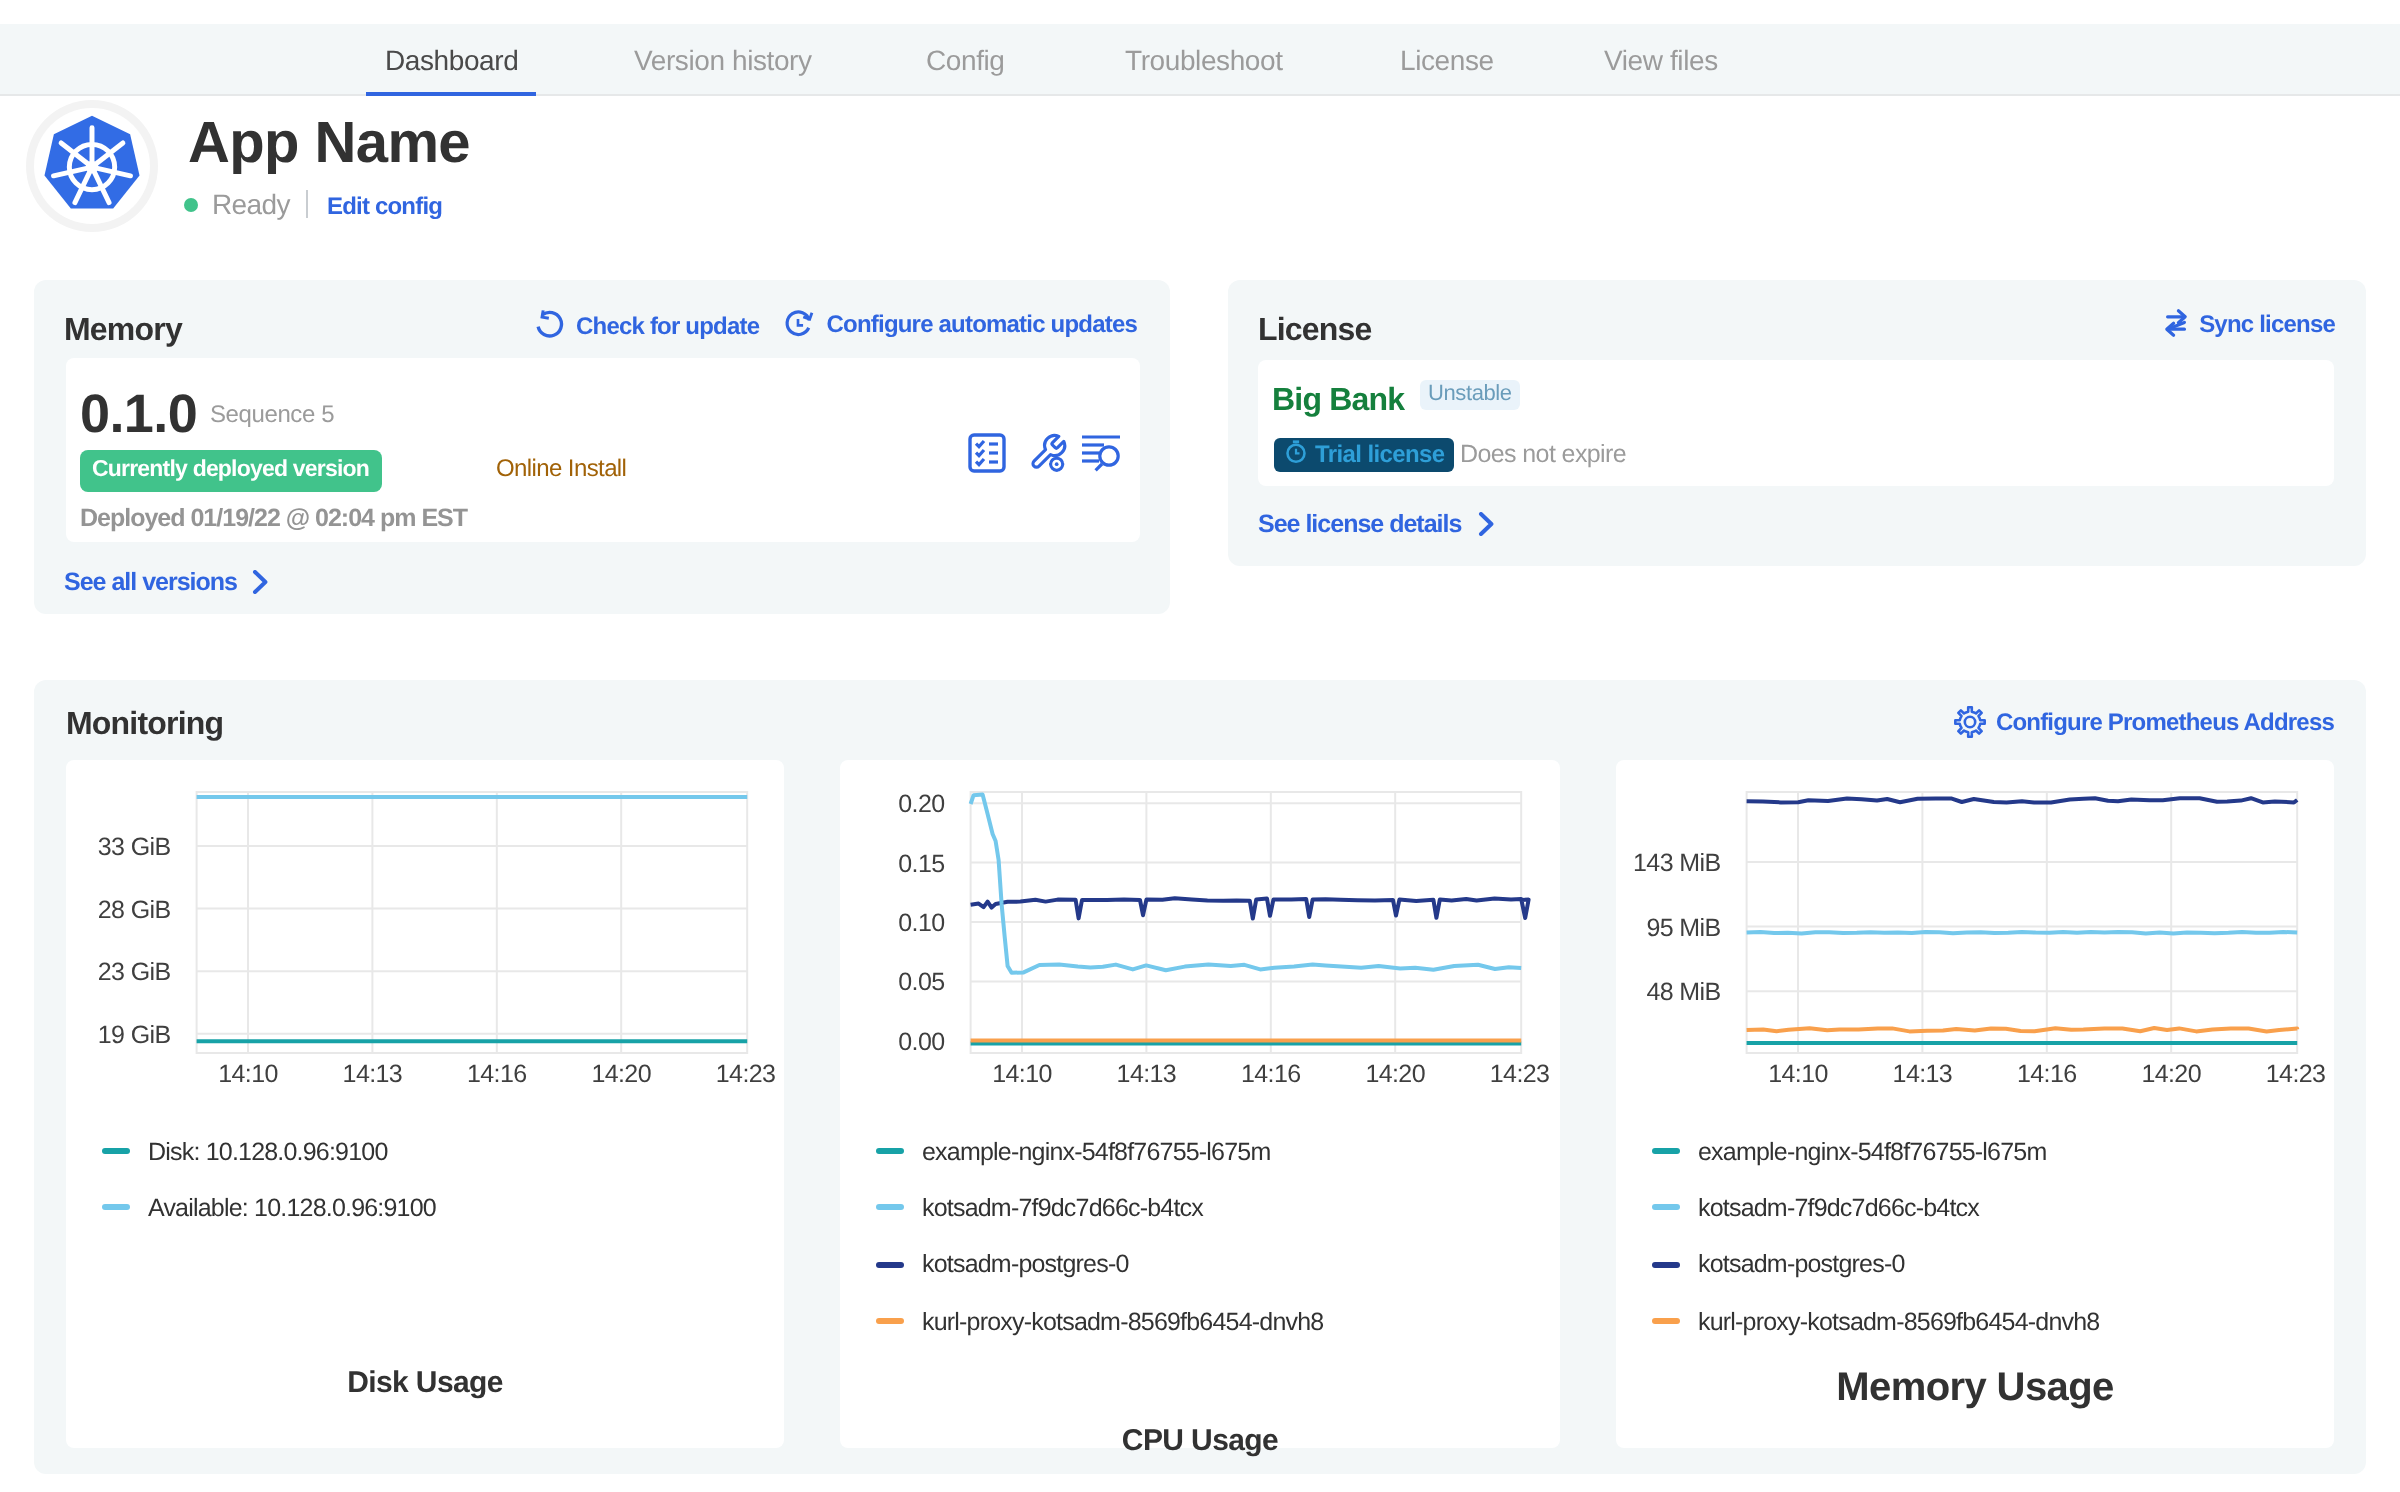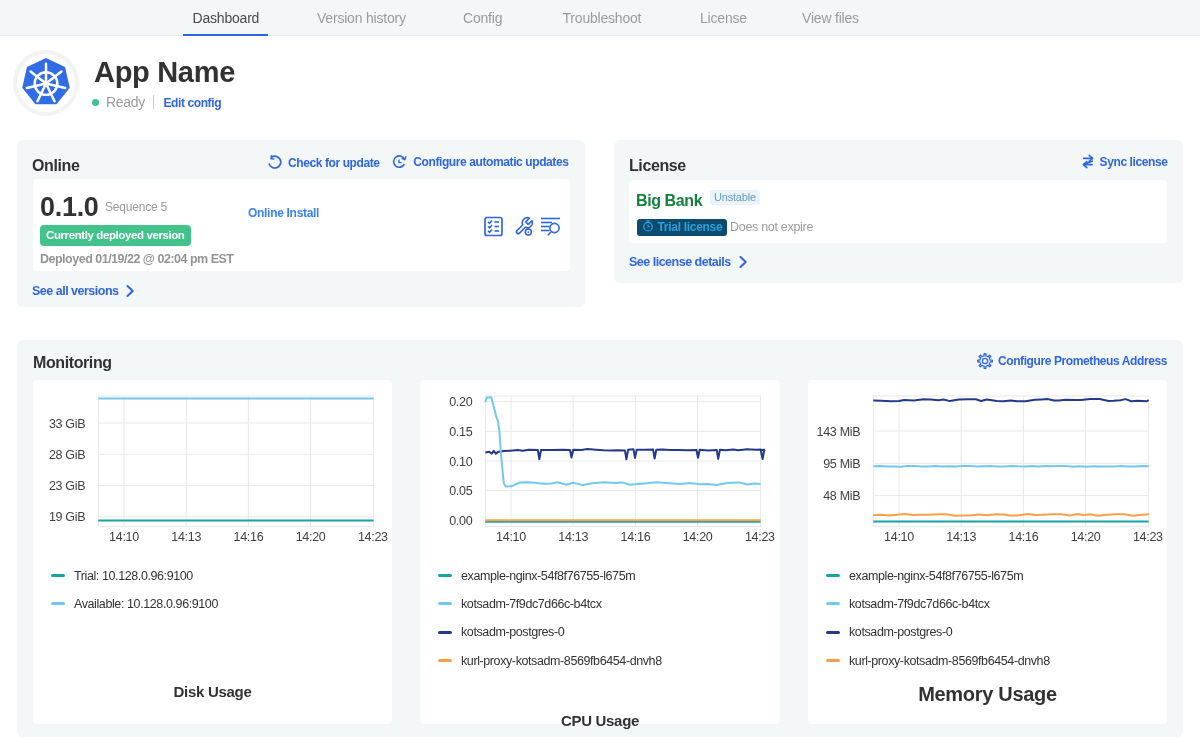--- a/index.html
+++ b/index.html
@@ -1,18 +1,18 @@
 <!DOCTYPE html>
 <html><head>
 <meta charset="utf-8">
 <style>
 * { margin:0; padding:0; box-sizing:border-box; }
 html,body { width:1200px; height:746px; background:#fff; font-family:"Liberation Sans", sans-serif; overflow:hidden; }
 body { position:relative; }
-.nav { position:absolute; top:0; left:0; width:1200px; height:36px; background:#f3f7f8; border-bottom:1px solid #e6e8e9; }
+.nav { position:absolute; top:12px; left:0; width:1200px; height:36px; background:#f3f7f8; border-bottom:1px solid #e6e8e9; }
 .tab { position:absolute; top:0; height:36px; line-height:37px; font-size:14px; color:#9b9b9b; letter-spacing:-0.2px; }
 .tab.active { color:#4a4a4a; }
 .tab.active .ul { position:absolute; left:-10px; right:-9px; bottom:0; height:2.5px; background:#3065e0; }
 .logo { position:absolute; left:17px; top:54px; width:58px; height:58px; border-radius:50%; background:#fff; box-shadow:0 0 0 4px #f3f3f3; display:flex; align-items:center; justify-content:center; }
 .appname { position:absolute; left:94px; top:55.5px; font-size:29px; line-height:33px; font-weight:bold; color:#323232; letter-spacing:-0.3px; }
 .statusrow { position:absolute; left:92px; top:94px; height:16px; font-size:14px; line-height:16px; color:#9b9b9b; letter-spacing:-0.3px; }
 .dot { display:inline-block; width:7px; height:7px; border-radius:50%; background:#41c38b; margin-right:7px; vertical-align:1px; }
 .sep { display:inline-block; width:1px; height:14px; background:#c9cdd1; margin-left:8.5px; margin-right:9px; vertical-align:-2px; }
 .editcfg { font-size:12px; font-weight:bold; color:#3065e0; letter-spacing:-0.4px; }
 .card { position:absolute; background:#f3f7f8; border-radius:6px; }
@@ -49,36 +49,36 @@
       <line x1="50" y1="51" x2="14.4" y2="59.1"></line>
       <line x1="50" y1="51" x2="21.4" y2="28.7"></line>
     </g>
     <circle cx="50" cy="51" r="5.8" fill="#fff"></circle>
   </svg>
 </div>
 <div class="appname">App Name</div>
 <div class="statusrow"><span class="dot"></span>Ready<span class="sep"></span><span class="editcfg">Edit config</span></div>
 
 <div class="card" id="versionCard"></div>
-<div class="cardhead" style="left:32px; top:156.5px;">Online</div>
+<div class="cardhead" style="left:32px; top:156.5px;">Memory</div>
 <div style="position:absolute; left:267px; top:156px;" class="bluelink"><svg class="icon" width="15" height="15" viewBox="0 0 16 16" style="margin-right:6px; margin-top:-2px;">
       <path d="M4.6 2.5 A6.3 6.3 0 1 1 2.2 8.9" stroke="#3065e0" stroke-width="1.8" fill="none"></path>
       <path d="M4.9 0.2 l-0.6 3.6 3.6 0.6" stroke="#3065e0" stroke-width="1.6" fill="none"></path>
     </svg>Check for update</div>
 <div style="position:absolute; right:631.5px; top:155px;" class="bluelink"><svg class="icon" width="16" height="16" viewBox="0 0 17 17" style="margin-right:6px; margin-top:-2px;">
       <path d="M14.2 10.5 a6 6 0 1 1 0.3 -4" stroke="#3065e0" stroke-width="1.7" fill="none"></path>
       <path d="M15.9 2.5 l-1.2 3.4 -3.4 -1.2" stroke="#3065e0" stroke-width="1.5" fill="none"></path>
       <path d="M8.5 5.8 v3.4 h2.7" stroke="#3065e0" stroke-width="1.4" fill="none"></path>
     </svg>Configure automatic updates</div>
 <div class="white" style="left:33px; top:179px; width:537px; height:92px;"></div>
 <div style="position:absolute; left:40px; top:193px; font-size:27px; line-height:28px; font-weight:bold; color:#323232; letter-spacing:-0.3px;">0.1.0</div>
 <div style="position:absolute; left:105px; top:200px; font-size:12px; color:#9b9b9b; letter-spacing:-0.2px;">Sequence 5</div>
 <div style="position:absolute; left:40px; top:225px; height:20.5px; line-height:20.5px; background:#41c38b; color:#fff; font-size:11.5px; font-weight:bold; border-radius:4px; padding:0 6px; letter-spacing:-0.4px;">Currently deployed version</div>
 <div style="position:absolute; left:40px; top:251.5px; font-size:12.5px; font-weight:bold; color:#949494; letter-spacing:-0.5px;">Deployed 01/19/22 @ 02:04 pm EST</div>
-<div style="position:absolute; left:248px; top:206px; font-size:12px; font-weight:bold; color:#3b82f6; letter-spacing:-0.3px;">Online Install</div>
+<div style="position:absolute; left:248px; top:227px; font-size:12px; font-weight:normal; color:#a16207; letter-spacing:-0.3px;">Online Install</div>
 <div style="position:absolute; left:484px; top:216px;">
   <svg class="icon" width="19" height="21" viewBox="0 0 19 21">
       <rect x="1" y="1.5" width="17" height="18" rx="2" stroke="#3065e0" stroke-width="1.7" fill="none"></rect>
       <g stroke="#3065e0" stroke-width="1.6">
         <path d="M4 5.8 l1.5 1.5 2.5-2.8" fill="none"></path>
         <line x1="10.5" y1="6" x2="15" y2="6"></line>
         <path d="M4 10.3 l1.5 1.5 2.5-2.8" fill="none"></path>
         <line x1="10.5" y1="10.5" x2="15" y2="10.5"></line>
         <path d="M4 14.8 l1.5 1.5 2.5-2.8" fill="none"></path>
         <line x1="10.5" y1="15" x2="15" y2="15"></line>
@@ -217,21 +217,21 @@
 <text x="961.2" y="541" text-anchor="middle" font-size="12.5" letter-spacing="-0.3" fill="#3f3f3f">14:13</text>
 <text x="1023.4" y="541" text-anchor="middle" font-size="12.5" letter-spacing="-0.3" fill="#3f3f3f">14:16</text>
 <text x="1085.6" y="541" text-anchor="middle" font-size="12.5" letter-spacing="-0.3" fill="#3f3f3f">14:20</text>
 <text x="1147.8" y="541" text-anchor="middle" font-size="12.5" letter-spacing="-0.3" fill="#3f3f3f">14:23</text>
 <polyline points="873.3,521.5 880.2,521.5 887.1,521.5 893.9,521.5 900.8,521.5 907.7,521.5 914.6,521.5 921.5,521.5 928.4,521.5 935.2,521.5 942.1,521.5 949.0,521.5 955.9,521.5 962.8,521.5 969.7,521.5 976.5,521.5 983.4,521.5 990.3,521.5 997.2,521.5 1004.1,521.5 1010.9,521.5 1017.8,521.5 1024.7,521.5 1031.6,521.5 1038.5,521.5 1045.4,521.5 1052.2,521.5 1059.1,521.5 1066.0,521.5 1072.9,521.5 1079.8,521.5 1086.7,521.5 1093.5,521.5 1100.4,521.5 1107.3,521.5 1114.2,521.5 1121.1,521.5 1128.0,521.5 1134.8,521.5 1141.7,521.5 1148.6,521.5" fill="none" stroke="#17a2a7" stroke-width="2" stroke-linejoin="round"></polyline>
 <polyline points="873.3,400.6 881.4,400.7 890.4,401.2 899.1,401.1 904.2,400.1 914.0,400.5 923.5,399.3 930.8,399.6 938.5,400.3 943.6,399.5 950.0,401.1 958.8,399.4 967.8,399.3 975.9,399.3 980.9,401.0 986.9,399.5 996.9,401.0 1003.3,401.2 1011.0,400.6 1017.0,401.2 1025.5,401.2 1034.9,399.7 1041.7,399.4 1047.5,399.1 1054.0,400.4 1059.0,400.6 1065.7,399.7 1074.8,400.1 1081.4,400.1 1089.9,399.1 1099.8,399.1 1108.5,400.9 1113.6,400.8 1120.4,400.3 1125.5,399.1 1131.4,401.2 1137.4,400.7 1147.0,401.2 1148.6,400.0" fill="none" stroke="#24398a" stroke-width="2" stroke-linejoin="round"></polyline>
 <polyline points="873.3,466.3 880.2,466.0 887.1,466.5 893.9,466.4 900.8,466.7 907.7,466.1 914.6,466.1 921.5,466.5 928.4,466.4 935.2,466.1 942.1,466.4 949.0,466.2 955.9,466.5 962.8,466.0 969.7,466.1 976.5,466.6 983.4,466.2 990.3,466.1 997.2,466.5 1004.1,466.4 1010.9,466.0 1017.8,466.3 1024.7,466.4 1031.6,466.0 1038.5,466.4 1045.4,466.0 1052.2,466.2 1059.1,466.0 1066.0,466.1 1072.9,466.7 1079.8,466.2 1086.7,466.7 1093.5,466.3 1100.4,466.4 1107.3,466.6 1114.2,466.4 1121.1,466.0 1128.0,466.4 1134.8,466.4 1141.7,466.0 1148.6,466.3" fill="none" stroke="#74c8ec" stroke-width="2" stroke-linejoin="round"></polyline>
 <polyline points="873.3,515.0 881.6,514.7 888.3,515.6 894.3,514.9 904.8,514.1 913.6,515.1 919.8,514.7 929.3,514.8 938.9,514.3 946.1,514.2 954.7,515.7 963.6,515.4 971.5,515.3 978.1,514.5 987.4,515.3 995.5,514.2 1002.9,514.4 1010.3,515.5 1017.3,515.6 1027.7,514.1 1035.6,514.9 1041.7,514.8 1052.2,514.2 1061.2,514.2 1070.1,515.6 1077.1,514.0 1083.5,515.0 1089.6,514.2 1098.1,515.7 1106.2,514.7 1115.4,514.2 1124.3,514.3 1133.3,515.7 1139.6,515.0 1148.6,514.3 1148.6,514.6" fill="none" stroke="#f9a04c" stroke-width="2" stroke-linejoin="round"></polyline>
 </svg>
 <div style="position:absolute; left:51px; top:574.0px; width:14px; height:3px; border-radius:2px; background:#17a2a7;"></div>
-<div style="position:absolute; left:74px; top:568.5px; font-size:12.5px; color:#323232; letter-spacing:-0.4px;">Trial: 10.128.0.96:9100</div>
+<div style="position:absolute; left:74px; top:568.5px; font-size:12.5px; color:#323232; letter-spacing:-0.4px;">Disk: 10.128.0.96:9100</div>
 <div style="position:absolute; left:51px; top:602.4px; width:14px; height:3px; border-radius:2px; background:#74c8ec;"></div>
 <div style="position:absolute; left:74px; top:596.9px; font-size:12.5px; color:#323232; letter-spacing:-0.4px;">Available: 10.128.0.96:9100</div>
 <div style="position:absolute; left:438px; top:574.0px; width:14px; height:3px; border-radius:2px; background:#17a2a7;"></div>
 <div style="position:absolute; left:461px; top:568.5px; font-size:12.5px; color:#323232; letter-spacing:-0.4px;">example-nginx-54f8f76755-l675m</div>
 <div style="position:absolute; left:438px; top:602.4px; width:14px; height:3px; border-radius:2px; background:#74c8ec;"></div>
 <div style="position:absolute; left:461px; top:596.9px; font-size:12.5px; color:#323232; letter-spacing:-0.4px;">kotsadm-7f9dc7d66c-b4tcx</div>
 <div style="position:absolute; left:438px; top:630.8px; width:14px; height:3px; border-radius:2px; background:#24398a;"></div>
 <div style="position:absolute; left:461px; top:625.3px; font-size:12.5px; color:#323232; letter-spacing:-0.4px;">kotsadm-postgres-0</div>
 <div style="position:absolute; left:438px; top:659.2px; width:14px; height:3px; border-radius:2px; background:#f9a04c;"></div>
 <div style="position:absolute; left:461px; top:653.7px; font-size:12.5px; color:#323232; letter-spacing:-0.4px;">kurl-proxy-kotsadm-8569fb6454-dnvh8</div>

